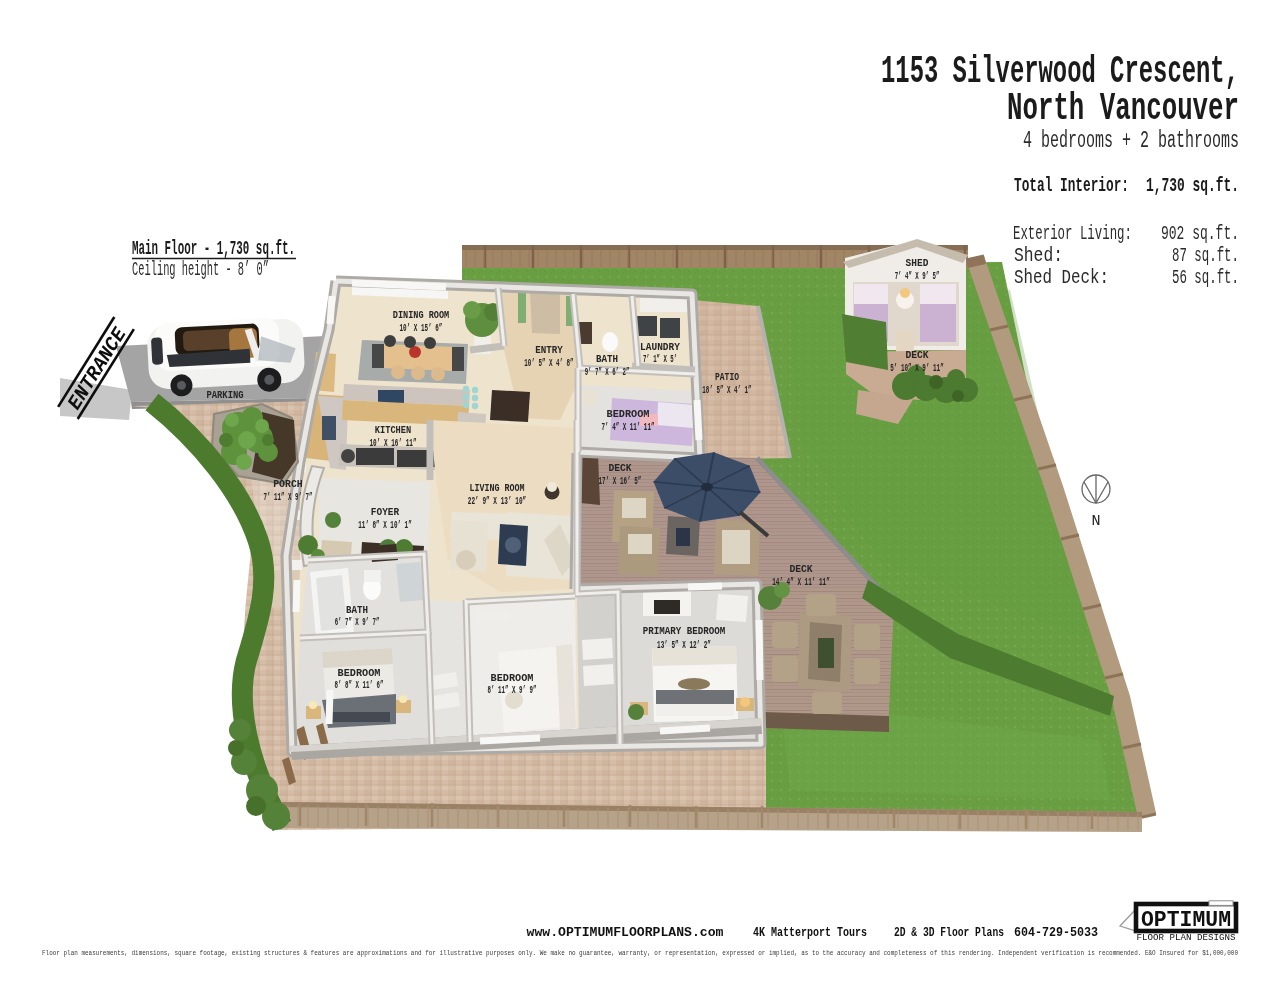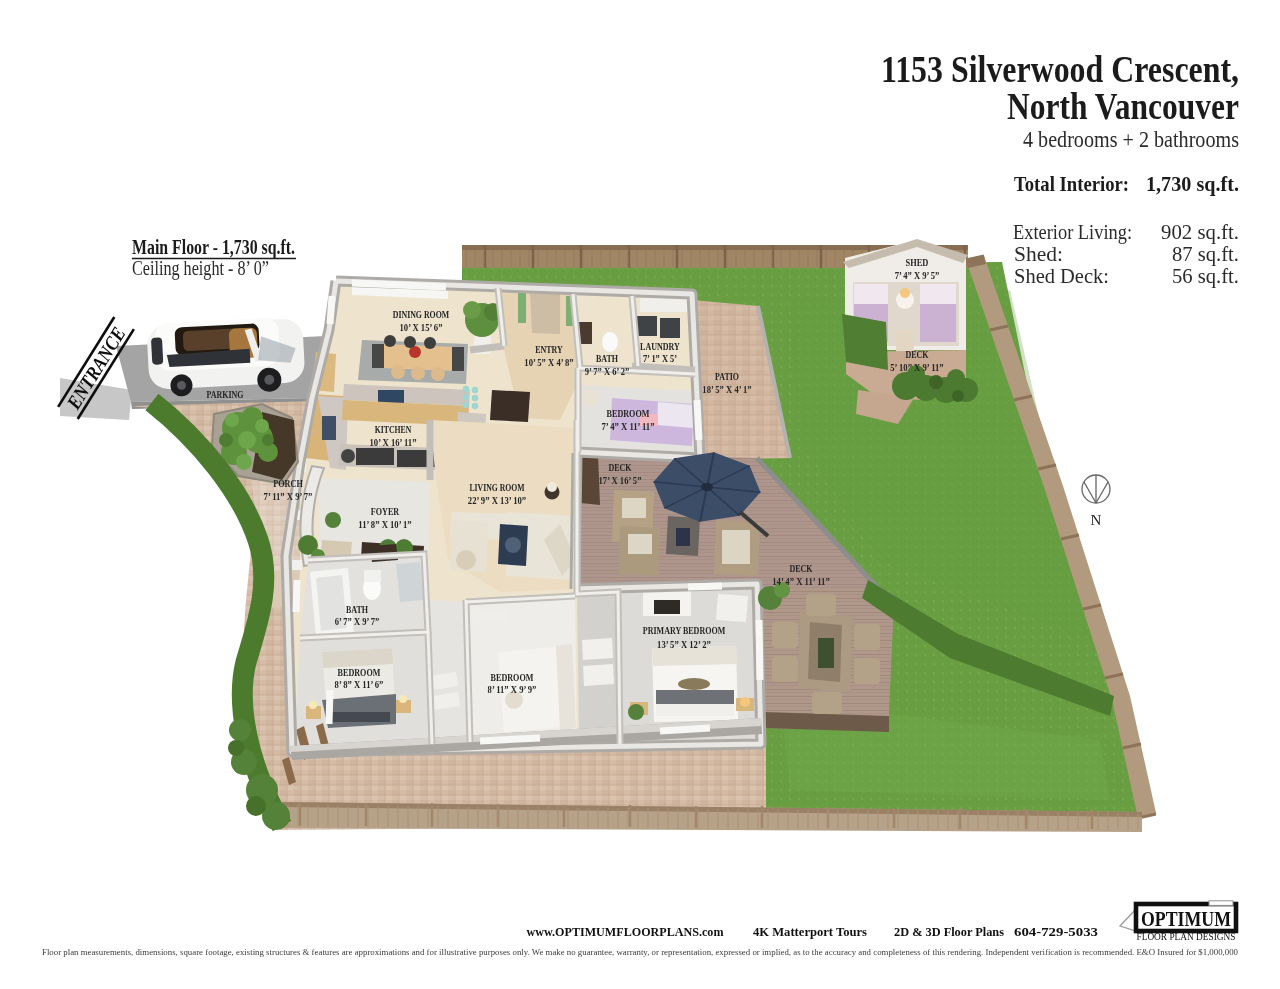--- a/index.html
+++ b/index.html
@@ -1,16 +1,16 @@
 <!DOCTYPE html>
 <html><head>
 <meta charset="utf-8">
 <style>
 html,body{margin:0;padding:0;background:#fff;}
-#page{position:relative;width:1248px;height:989px;font-family:Liberation Serif, serif;overflow:hidden;}
+#page{position:relative;width:1248px;height:989px;font-family:Liberation Mono, monospace;overflow:hidden;}
 svg{position:absolute;top:0;left:0;}
 .rl{font-weight:bold;fill:#262626;text-anchor:middle;}
 </style>
 </head>
 <body>
 <div id="page">
 <svg width="1280" height="989" viewBox="0 0 1280 989">
 <defs>
 <pattern id="brick" width="14" height="10" patternUnits="userSpaceOnUse">
   <rect width="14" height="10" fill="#d5bca7"></rect>

